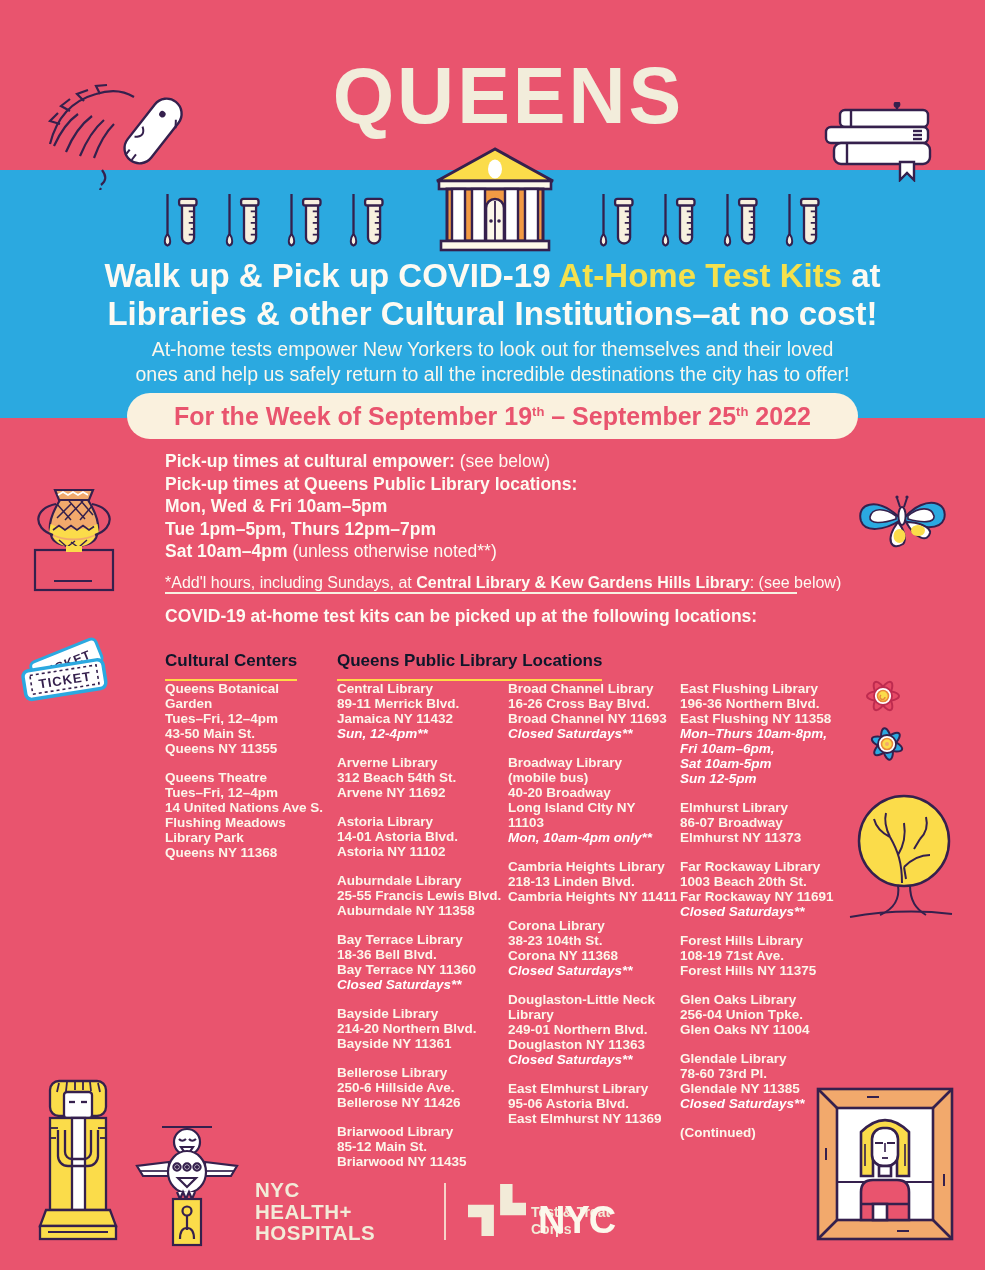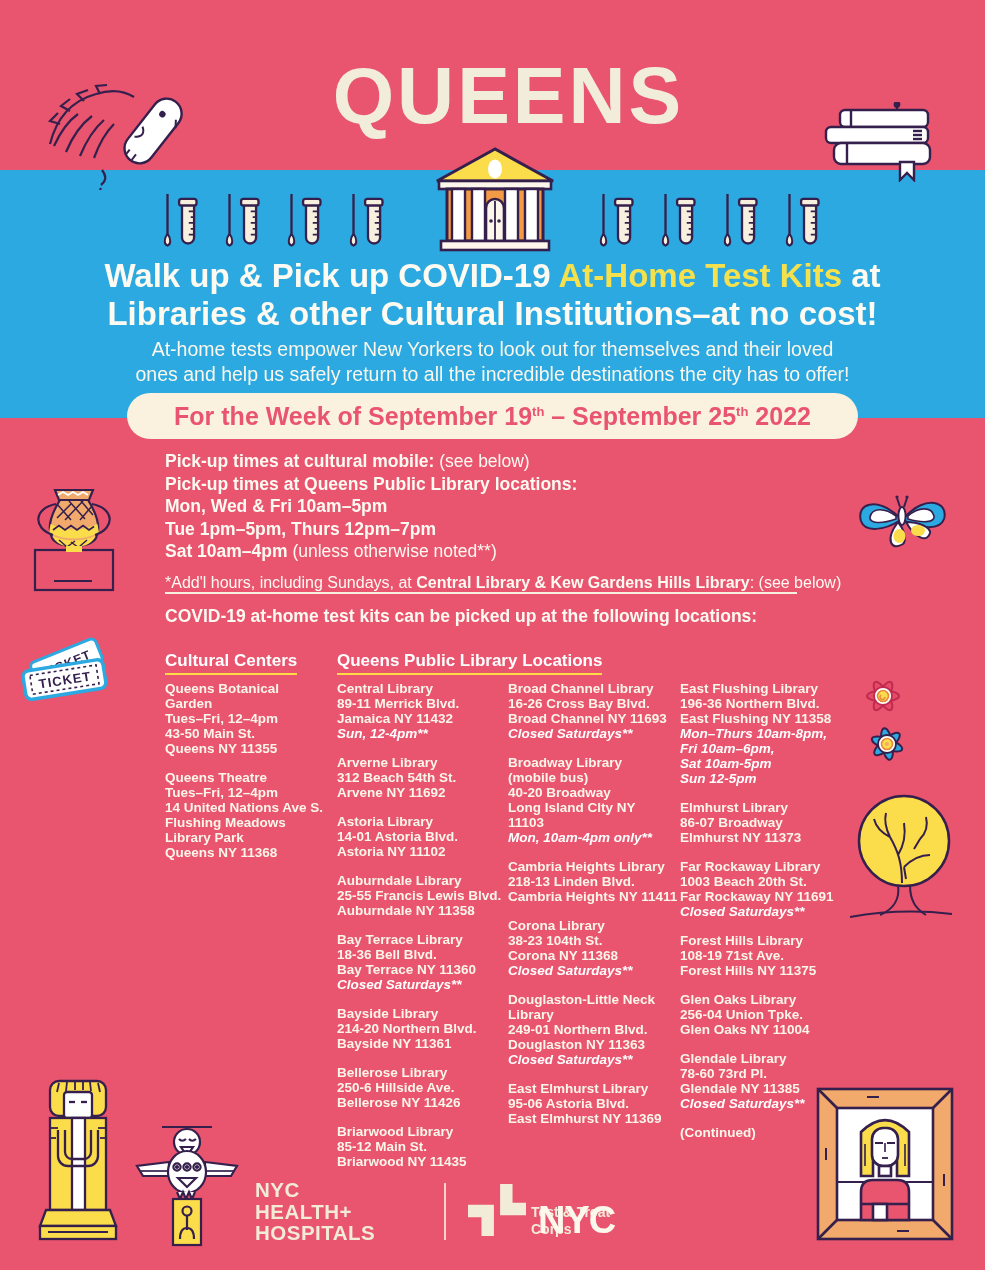--- a/index.html
+++ b/index.html
@@ -21,22 +21,22 @@
              color:#E9546E;font-weight:bold;font-size:25px;}
   .week-pill sup{font-size:13px;line-height:0;vertical-align:super;}
   
   .pickup{position:absolute;left:165px;top:450px;color:#FDFAF2;font-size:17.5px;line-height:22.5px;}
   .pickup .b{font-weight:bold;}
   .pickup .r{font-weight:normal;}
   .footnote{font-size:16px;margin-top:9px;}
   .sep{position:absolute;left:165px;top:592px;width:632px;height:2px;background:#F7F0E1;}
   .intro{position:absolute;left:165px;top:606px;color:#FDFAF2;font-weight:bold;font-size:17.5px;}
   
-  .colhead{position:absolute;top:651px;color:#ffffff;font-weight:bold;font-size:17px;
-           border-bottom:2.5px solid #FFDB45;padding-bottom:2px;white-space:nowrap;}
+  .colhead{position:absolute;top:651px;color:#0f172a;font-weight:bold;font-size:17px;
+           border-bottom:2.5px solid #FFDB45;padding-bottom:8px;white-space:nowrap;}
   .col{position:absolute;top:681px;color:#FCF6EA;font-weight:bold;font-size:13.5px;
        line-height:15px;white-space:nowrap;}
   .col .entry{margin-bottom:14px;}
   .note{color:#ffffff;font-style:italic;}
   
   .hh{position:absolute;left:255px;top:1179px;color:#F2EBD8;font-weight:bold;
       font-size:20.5px;line-height:21.5px;letter-spacing:.5px;}
   .fdiv{position:absolute;left:444px;top:1183px;width:2px;height:57px;background:rgba(250,242,222,.8);}
   .ttc{position:absolute;left:468px;top:1181px;display:flex;align-items:flex-start;}
   .ttc-text{color:#F2EBD8;font-weight:bold;font-size:14px;line-height:17px;margin-left:5px;margin-top:23px;}
@@ -154,21 +154,21 @@
     <div>Libraries &amp; other Cultural Institutions–at no cost!</div>
   </div>
   <div class="hero-sub">
     <div>At-home tests empower New Yorkers to look out for themselves and their loved</div>
     <div>ones and help us safely return to all the incredible destinations the city has to offer!</div>
   </div>
 
   <div class="week-pill"><span>For the Week of September 19</span><sup>th</sup><span> – September 25</span><sup>th</sup><span> 2022</span></div>
 
   <div class="pickup">
-    <div><span class="b">Pick-up times at cultural mobile:</span><span class="r"> (see below)</span></div>
+    <div><span class="b">Pick-up times at cultural empower:</span><span class="r"> (see below)</span></div>
     <div class="b">Pick-up times at Queens Public Library locations:</div>
     <div class="b">Mon, Wed &amp; Fri 10am–5pm</div>
     <div class="b">Tue 1pm–5pm, Thurs 12pm–7pm</div>
     <div><span class="b">Sat 10am–4pm</span><span class="r"> (unless otherwise noted**)</span></div>
     <div class="footnote"><span>*Add'l hours, including Sundays, at </span><span class="b">Central Library &amp; Kew Gardens Hills Library</span><span>: (see below)</span></div>
   </div>
 
   <div class="sep"></div>
   <div class="intro">COVID-19 at-home test kits can be picked up at the following locations:</div>
 

